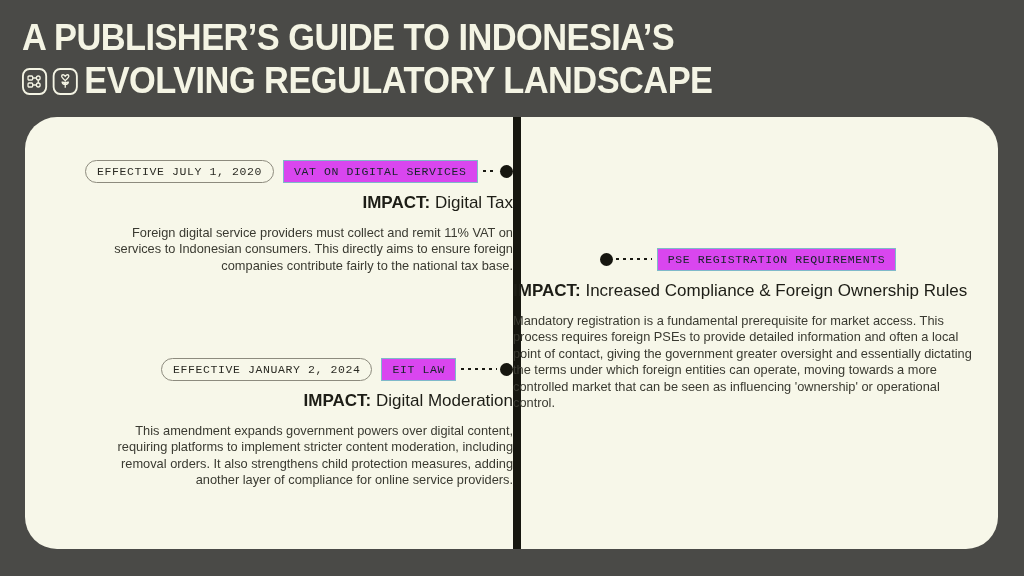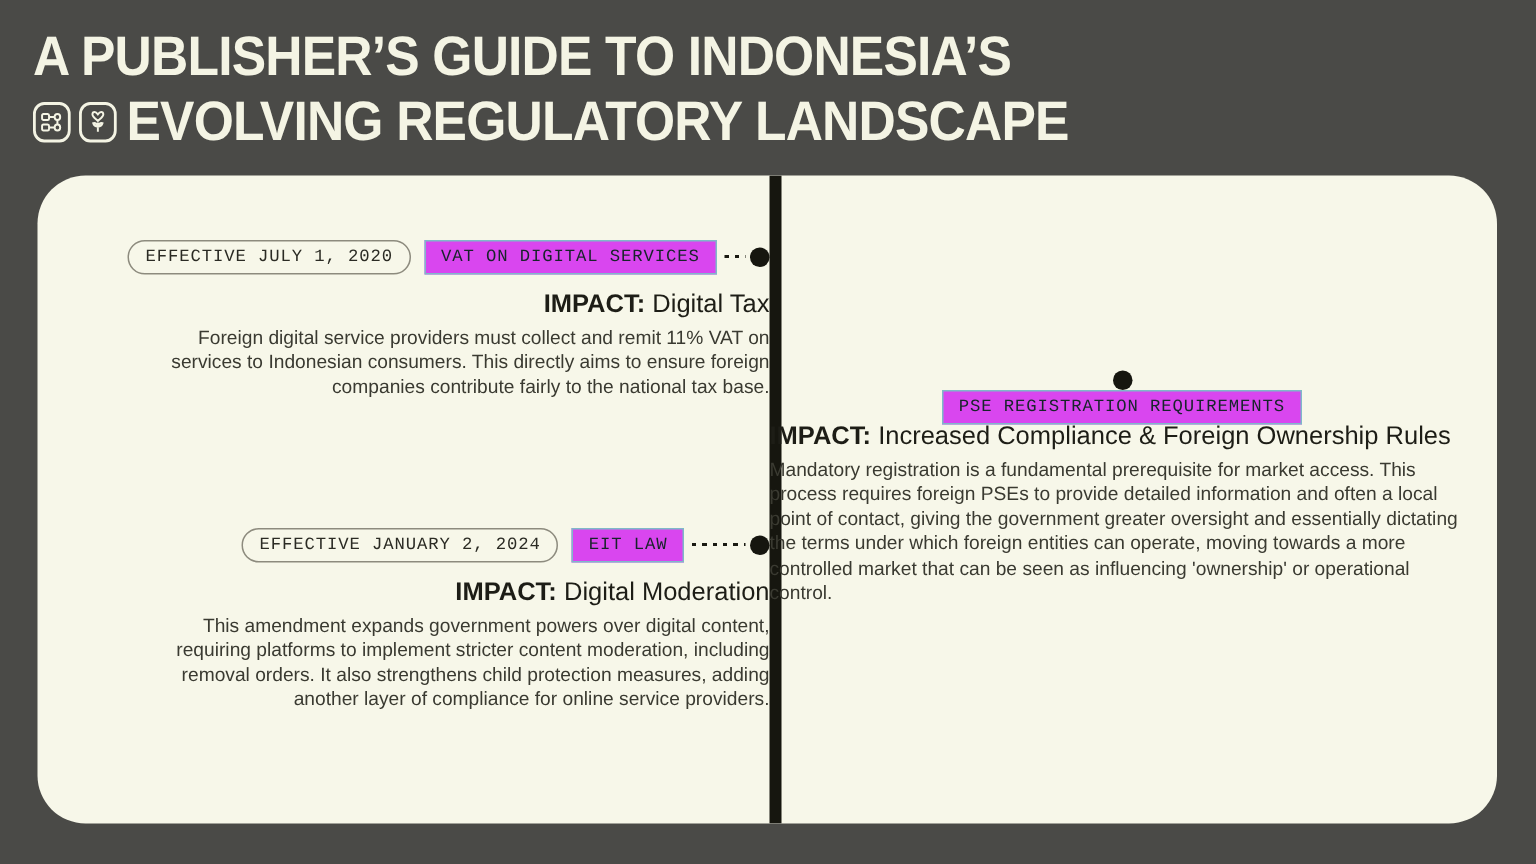--- a/index.html
+++ b/index.html
@@ -98,41 +98,41 @@
     color:#1d1d16;
     line-height:17px;
     margin-top:11px;
   }
   .impact b { font-weight:700; }
 
   .body-text {
     font-size:12.8px;
     line-height:16.4px;
     color:#3a3a31;
-    margin-top:6px;
+    margin-top:14px;
   }
 
   
   .event.left .chip-row { justify-content:flex-end; }
   .event.left .impact,
   .event.left .body-text { text-align:right; }
   .event.left .date-pill { margin-right:9px; }
   .event.left .connector { width:36px; margin-left:5px; margin-right:3px; }
 
   
-  .event.right .chip-row { justify-content:space-between;flex-direction:column; }
+  .event.right .chip-row { justify-content:center; }
   .event.right .impact,
   .event.right .body-text { text-align:left; }
   .event.right .date-pill { margin-left:9px; }
   .event.right .connector { width:36px; margin-right:5px; margin-left:3px; }
 
   
   #event-vat      { left:60px;  top:42px;  width:428px; }
   #event-pse      { left:488px; top:130px; width:470px; }
-  #event-eit      { left:60px;  top:234px; width:428px; }
+  #event-eit      { left:60px;  top:240px; width:428px; }
 </style>
 </head>
 <body>
 
 <div id="header">
   <div class="title-line" id="title-line-1">A PUBLISHER’S GUIDE TO INDONESIA’S</div>
   <div class="title-line" id="title-line-2">
     <span class="title-icons">
       <span class="ticon">
         <svg width="17" height="17" viewBox="0 0 17 17" fill="none" stroke="#f4f4e4" stroke-width="1.4">

